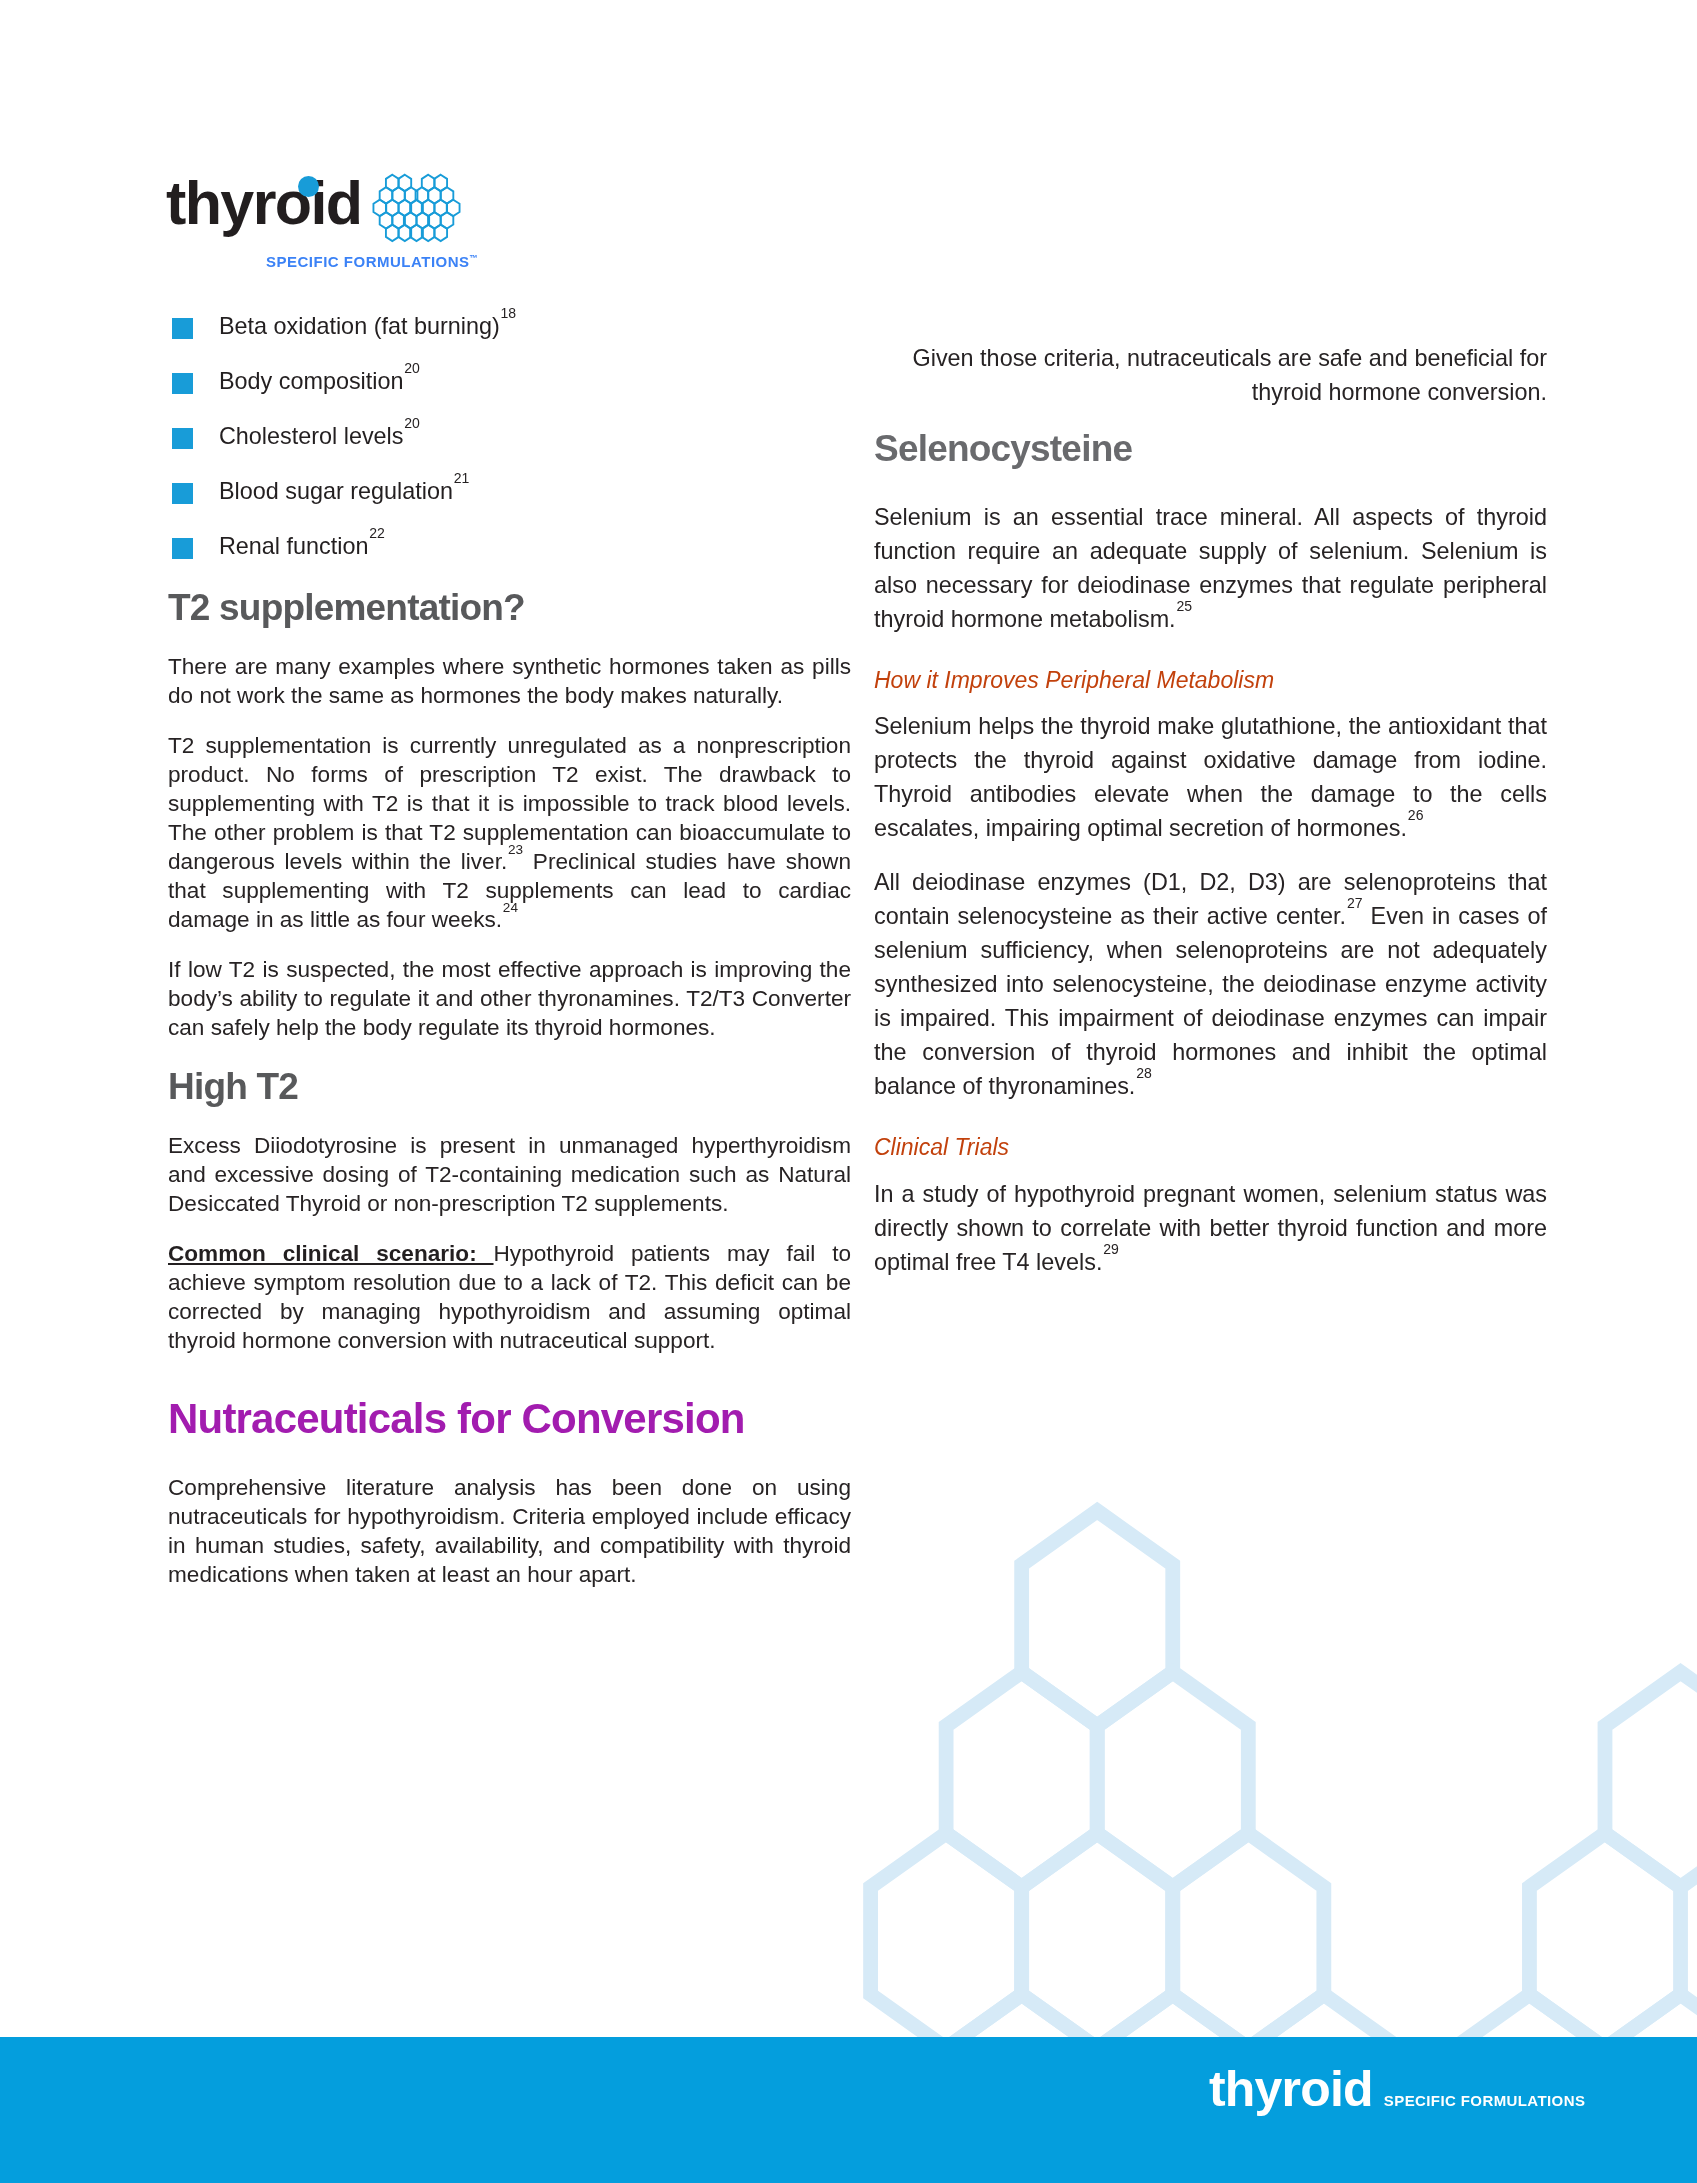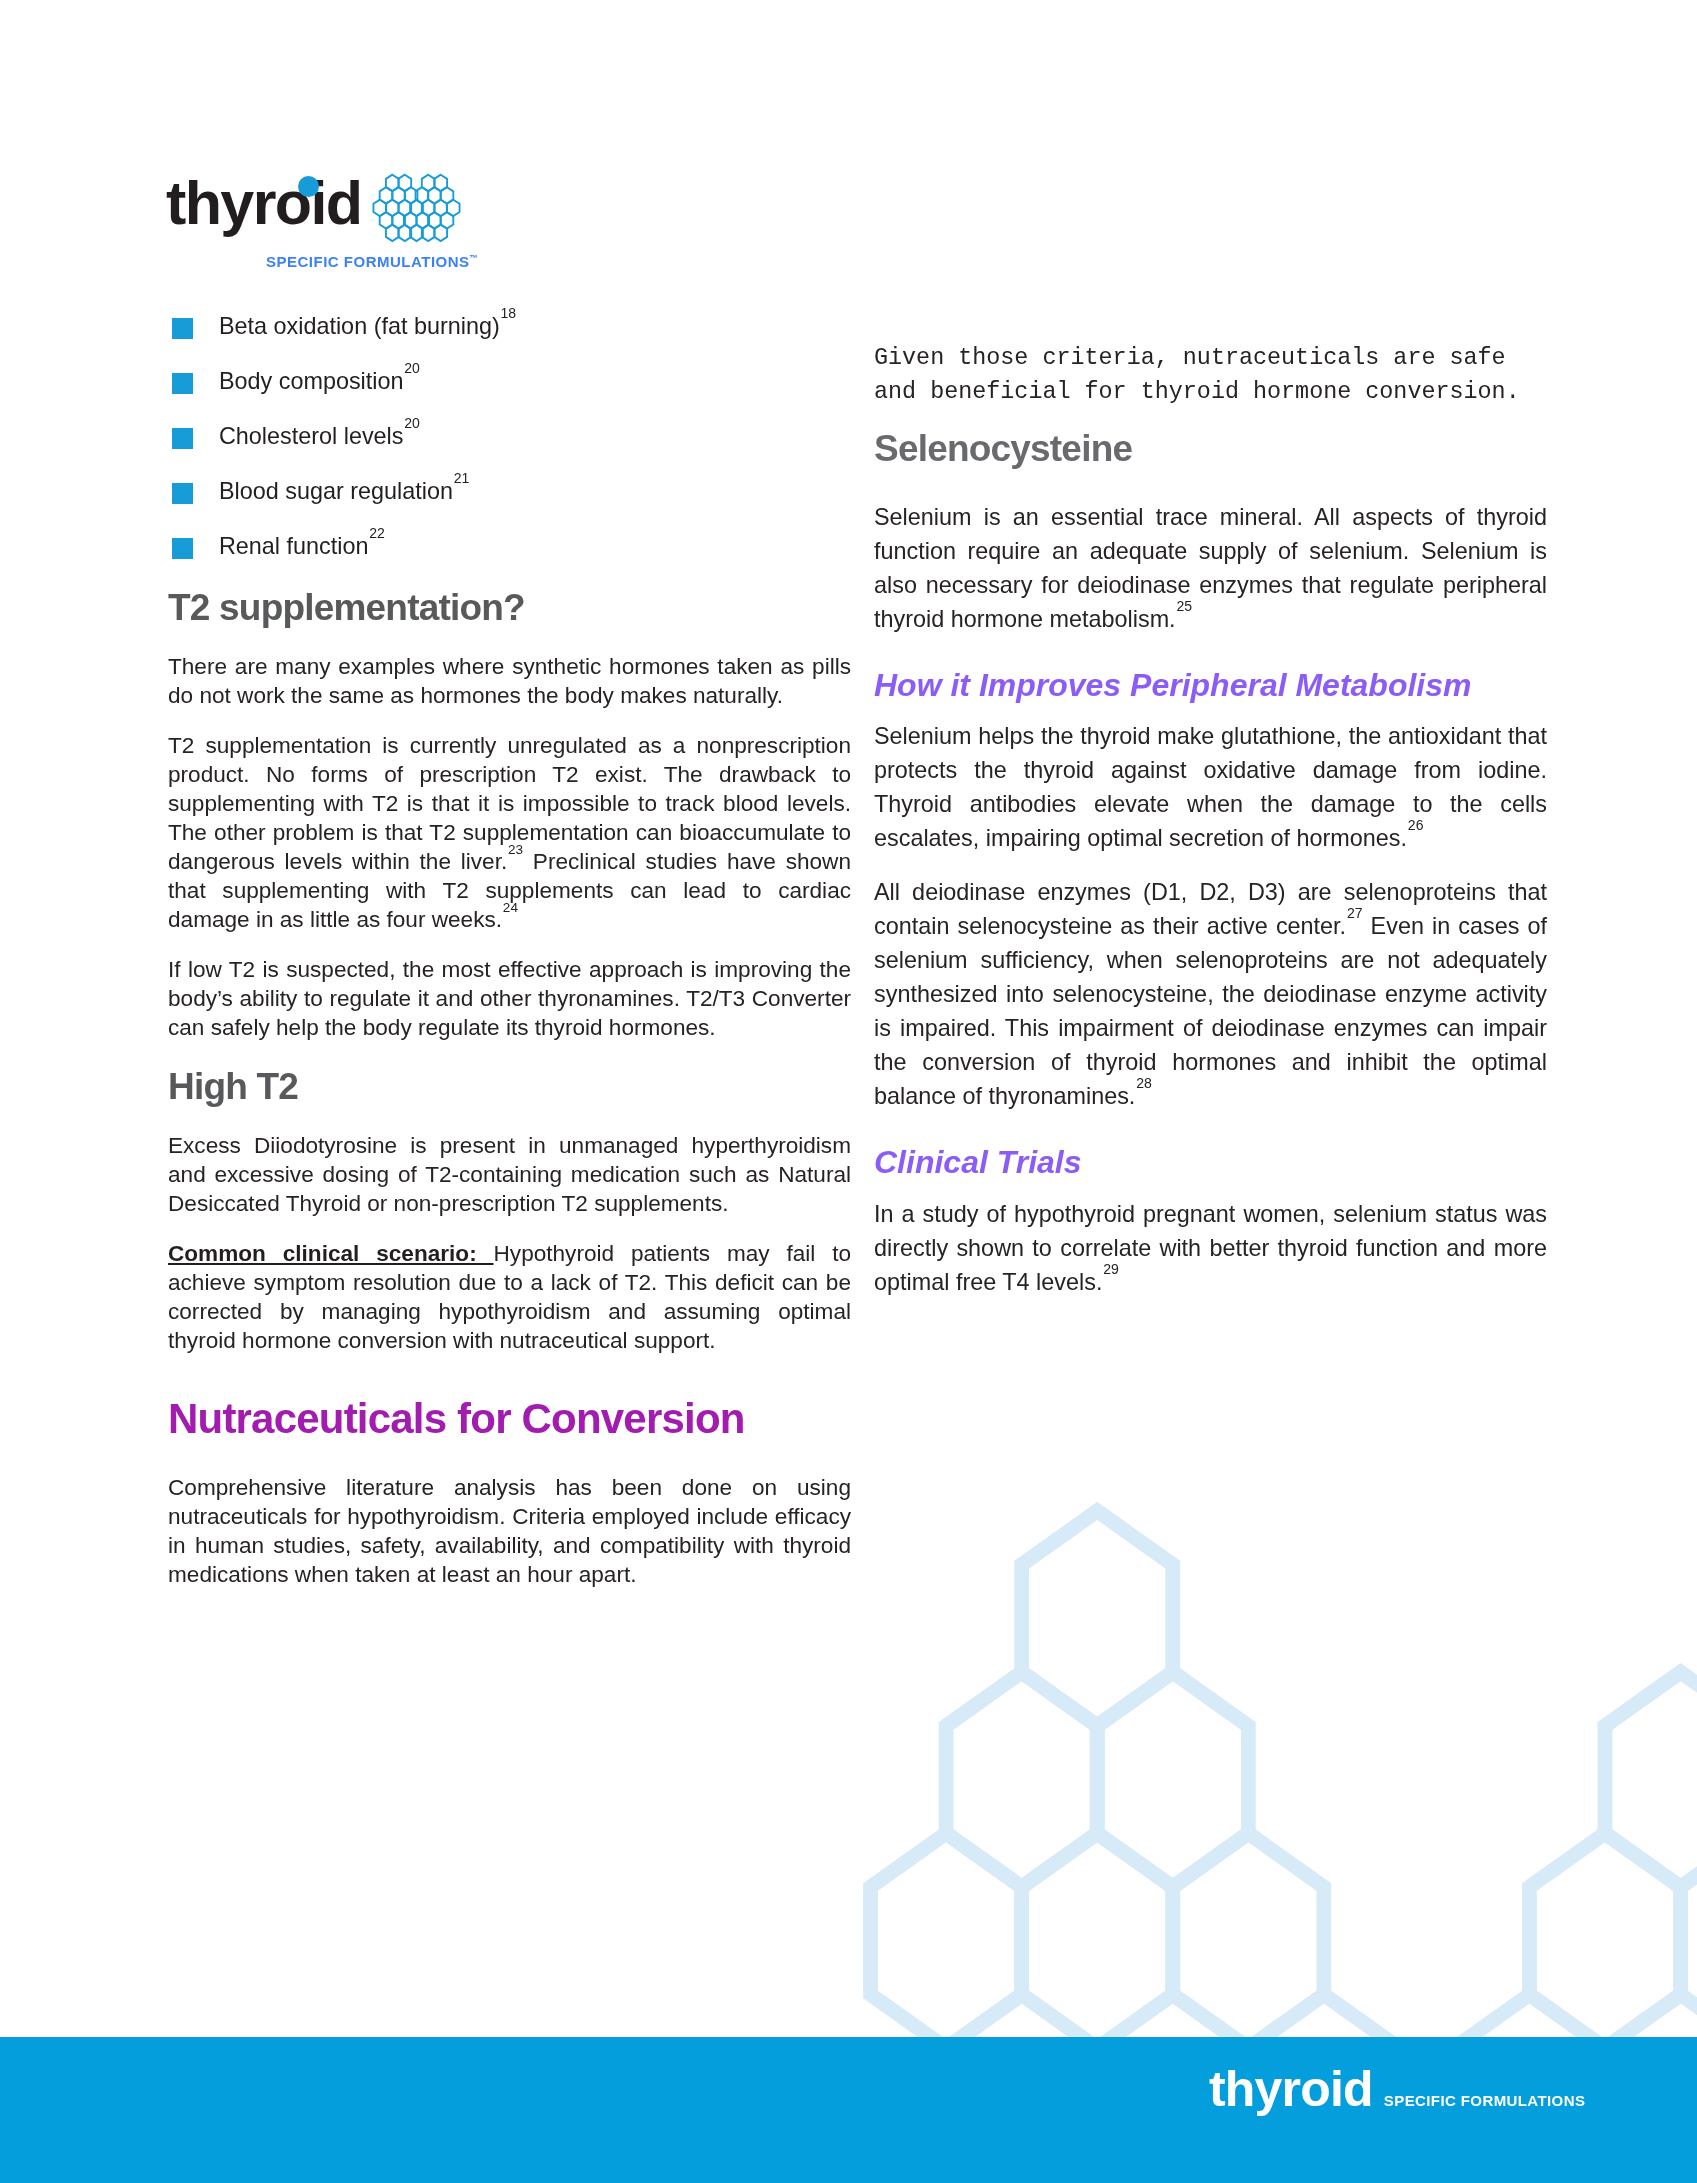--- a/index.html
+++ b/index.html
@@ -34,25 +34,25 @@
 
   .bullets { list-style:none; margin:0; padding:0; }
   .bullets li { display:flex; align-items:center; margin-bottom:28px; font-size:23.4px; line-height:27px; }
   .bullet-square { width:21px; height:21px; background:#189cd8; margin:3.1px 26px 0 3.9px; flex:none; }
 
   .h1 { font-weight:bold; letter-spacing:-0.8px; line-height:1.1; }
   .h1-gray  { font-size:37px; color:#58595b; margin:25px 0 23.4px; }
   .right-col .h1-gray { color:#696a6d; margin:9.4px 0 30px; }
   .h1-black { font-size:42px; color:#a21caf; margin:41px 0 31px; }
 
-  .h2 { font-style:italic; font-weight:bold; font-size:32px; color:#8b5cf6; margin:31px 0 15.6px; }
+  .h2 { font-style:italic; font-weight:normal; font-size:23px; color:#c2410c; margin:31px 0 15.6px; }
 
   .para { font-size:22.6px; line-height:29px; text-align:justify; margin:0 0 21px; color:#272324; }
   .right-col .para { font-size:23.4px; line-height:34px; margin-bottom:20px; }
-  .right-col .para.lead { text-align:left;font-family:Liberation Mono, monospace; }
+  .right-col .para.lead { text-align:right; }
   .para strong { font-weight:bold; color:#231f20;text-decoration:underline; }
 
   sup { font-size:60%; line-height:0; position:relative; top:-0.5em; margin-left:0.8px; }
 
   
   .watermark { position:absolute; left:857px; top:1500px; width:841px; height:683px; z-index:0; }
 
   
   .footer { position:absolute; left:0; top:2037px; width:1698px; height:146px; background:#049edd; z-index:6; }
   .footer-brand { position:absolute; left:1209px; top:26.5px; display:flex; align-items:baseline; }

